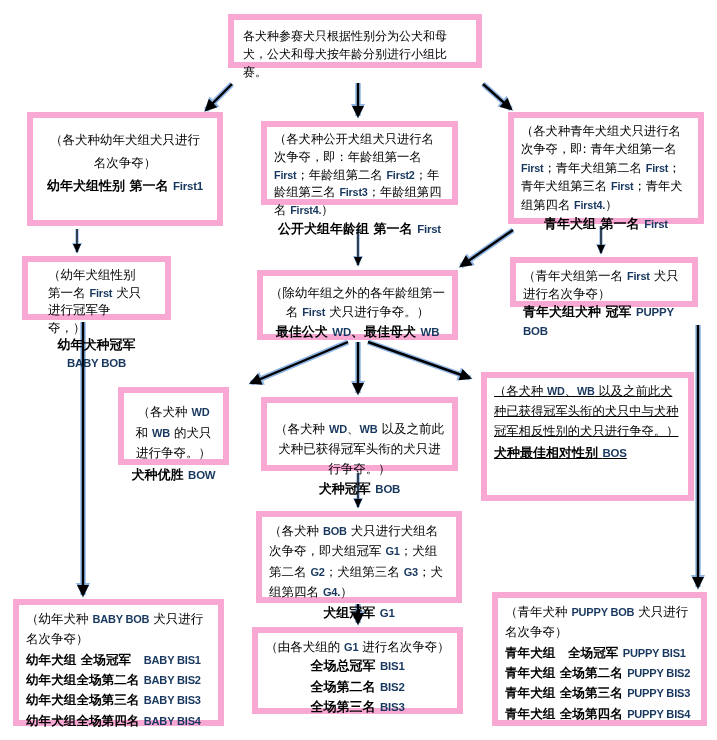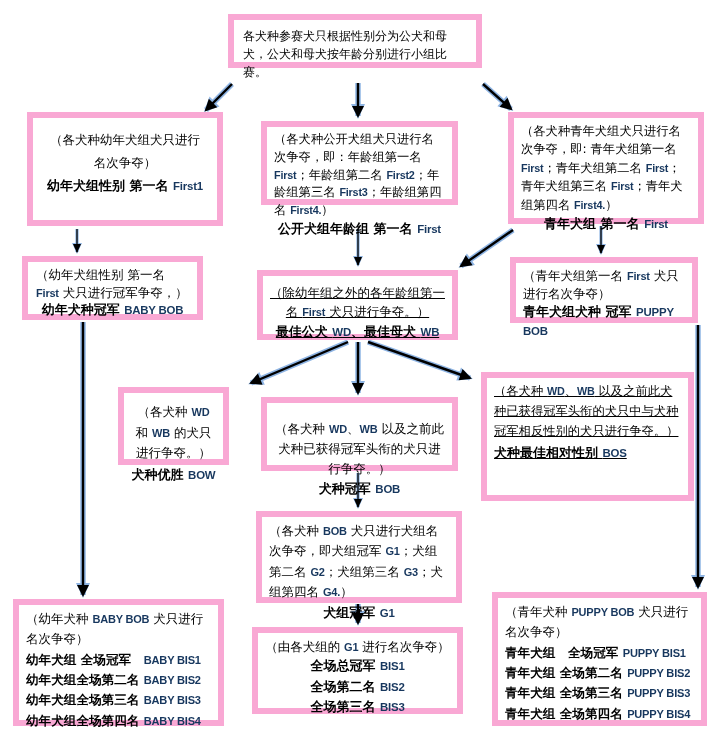--- a/index.html
+++ b/index.html
@@ -40,25 +40,25 @@
 
   
   #b-intro   {left:228px;top:14px; width:254px;height:54px; font-size:12px;padding:7px 9px;}
   #b-intro .line{line-height:1.5;}
   #b-baby1   {left:27px; top:112px;width:196px;height:114px;padding-top:10px;}
   #b-baby1 .line{line-height:1.85;}
   #b-open1   {left:261px;top:121px;width:197px;height:84px;font-size:12.3px;}
   #b-open1 .line{line-height:1.45;}
   #b-puppy1  {left:508px;top:112px;width:196px;height:112px;font-size:12.3px;}
   #b-puppy1 .line{line-height:1.5;}
-  #b-baby2   {left:22px; top:256px;width:181px;height:64px;padding:4px 8px;}
+  #b-baby2   {left:22px; top:256px;width:149px;height:64px;padding:4px 20px;}
   #b-baby2 .line{line-height:1.4;}
   #b-wdwb    {left:257px;top:270px;width:201px;height:70px;padding-top:7px;}
-  #b-wdwb .line{line-height:1.55;text-decoration:underline;}
-  #b-puppy2  {left:510px;top:257px;width:188px;height:66px;}
+  #b-wdwb .line{line-height:1.55;}
+  #b-puppy2  {left:510px;top:257px;width:188px;height:50px;}
   #b-puppy2 .line{line-height:1.45;}
   #b-bow     {left:118px;top:387px;width:111px;height:78px;padding-top:9px;}
   #b-bow .line{line-height:1.65;}
   #b-bob     {left:261px;top:397px;width:197px;height:74px;padding-top:16px;}
   #b-bob .line{line-height:1.6;}
   #b-bos     {left:481px;top:372px;width:213px;height:129px;font-size:12.3px;text-decoration:underline;}
   #b-bos .line{line-height:1.62;}
   #b-g1      {left:256px;top:511px;width:206px;height:92px;}
   #b-g1 .line{line-height:1.62;}
   #b-bis     {left:252px;top:627px;width:211px;height:87px;}

